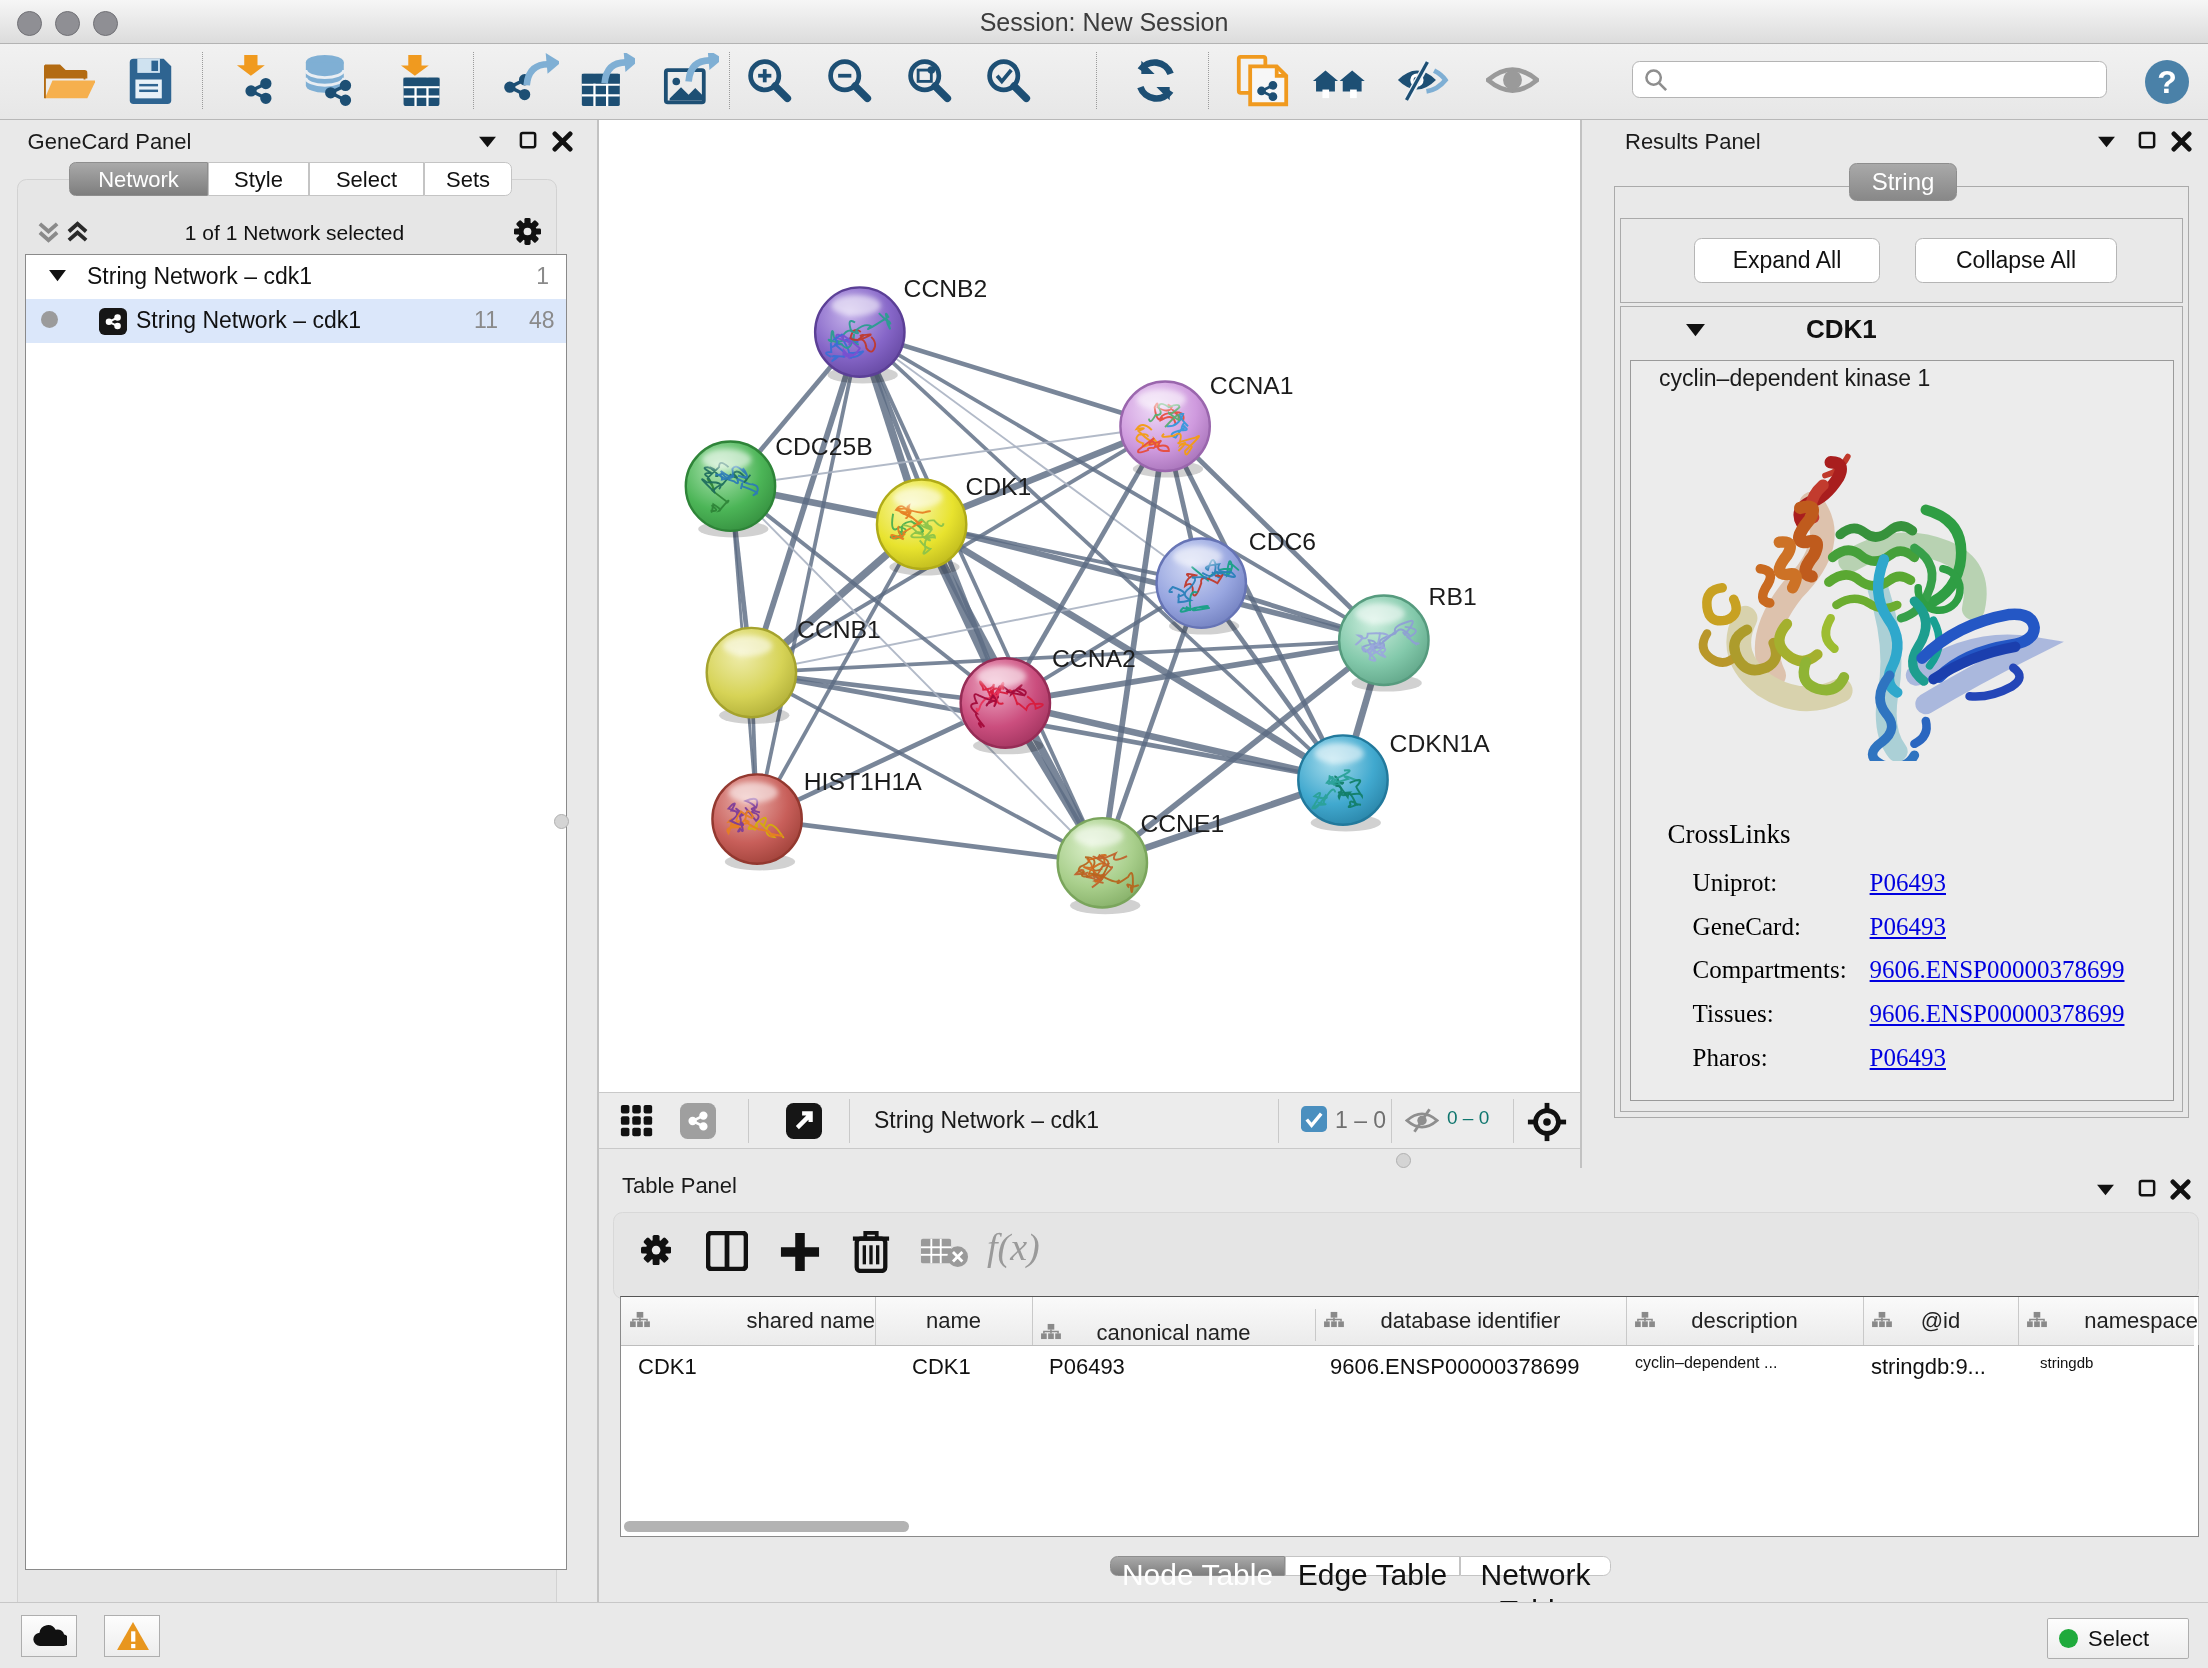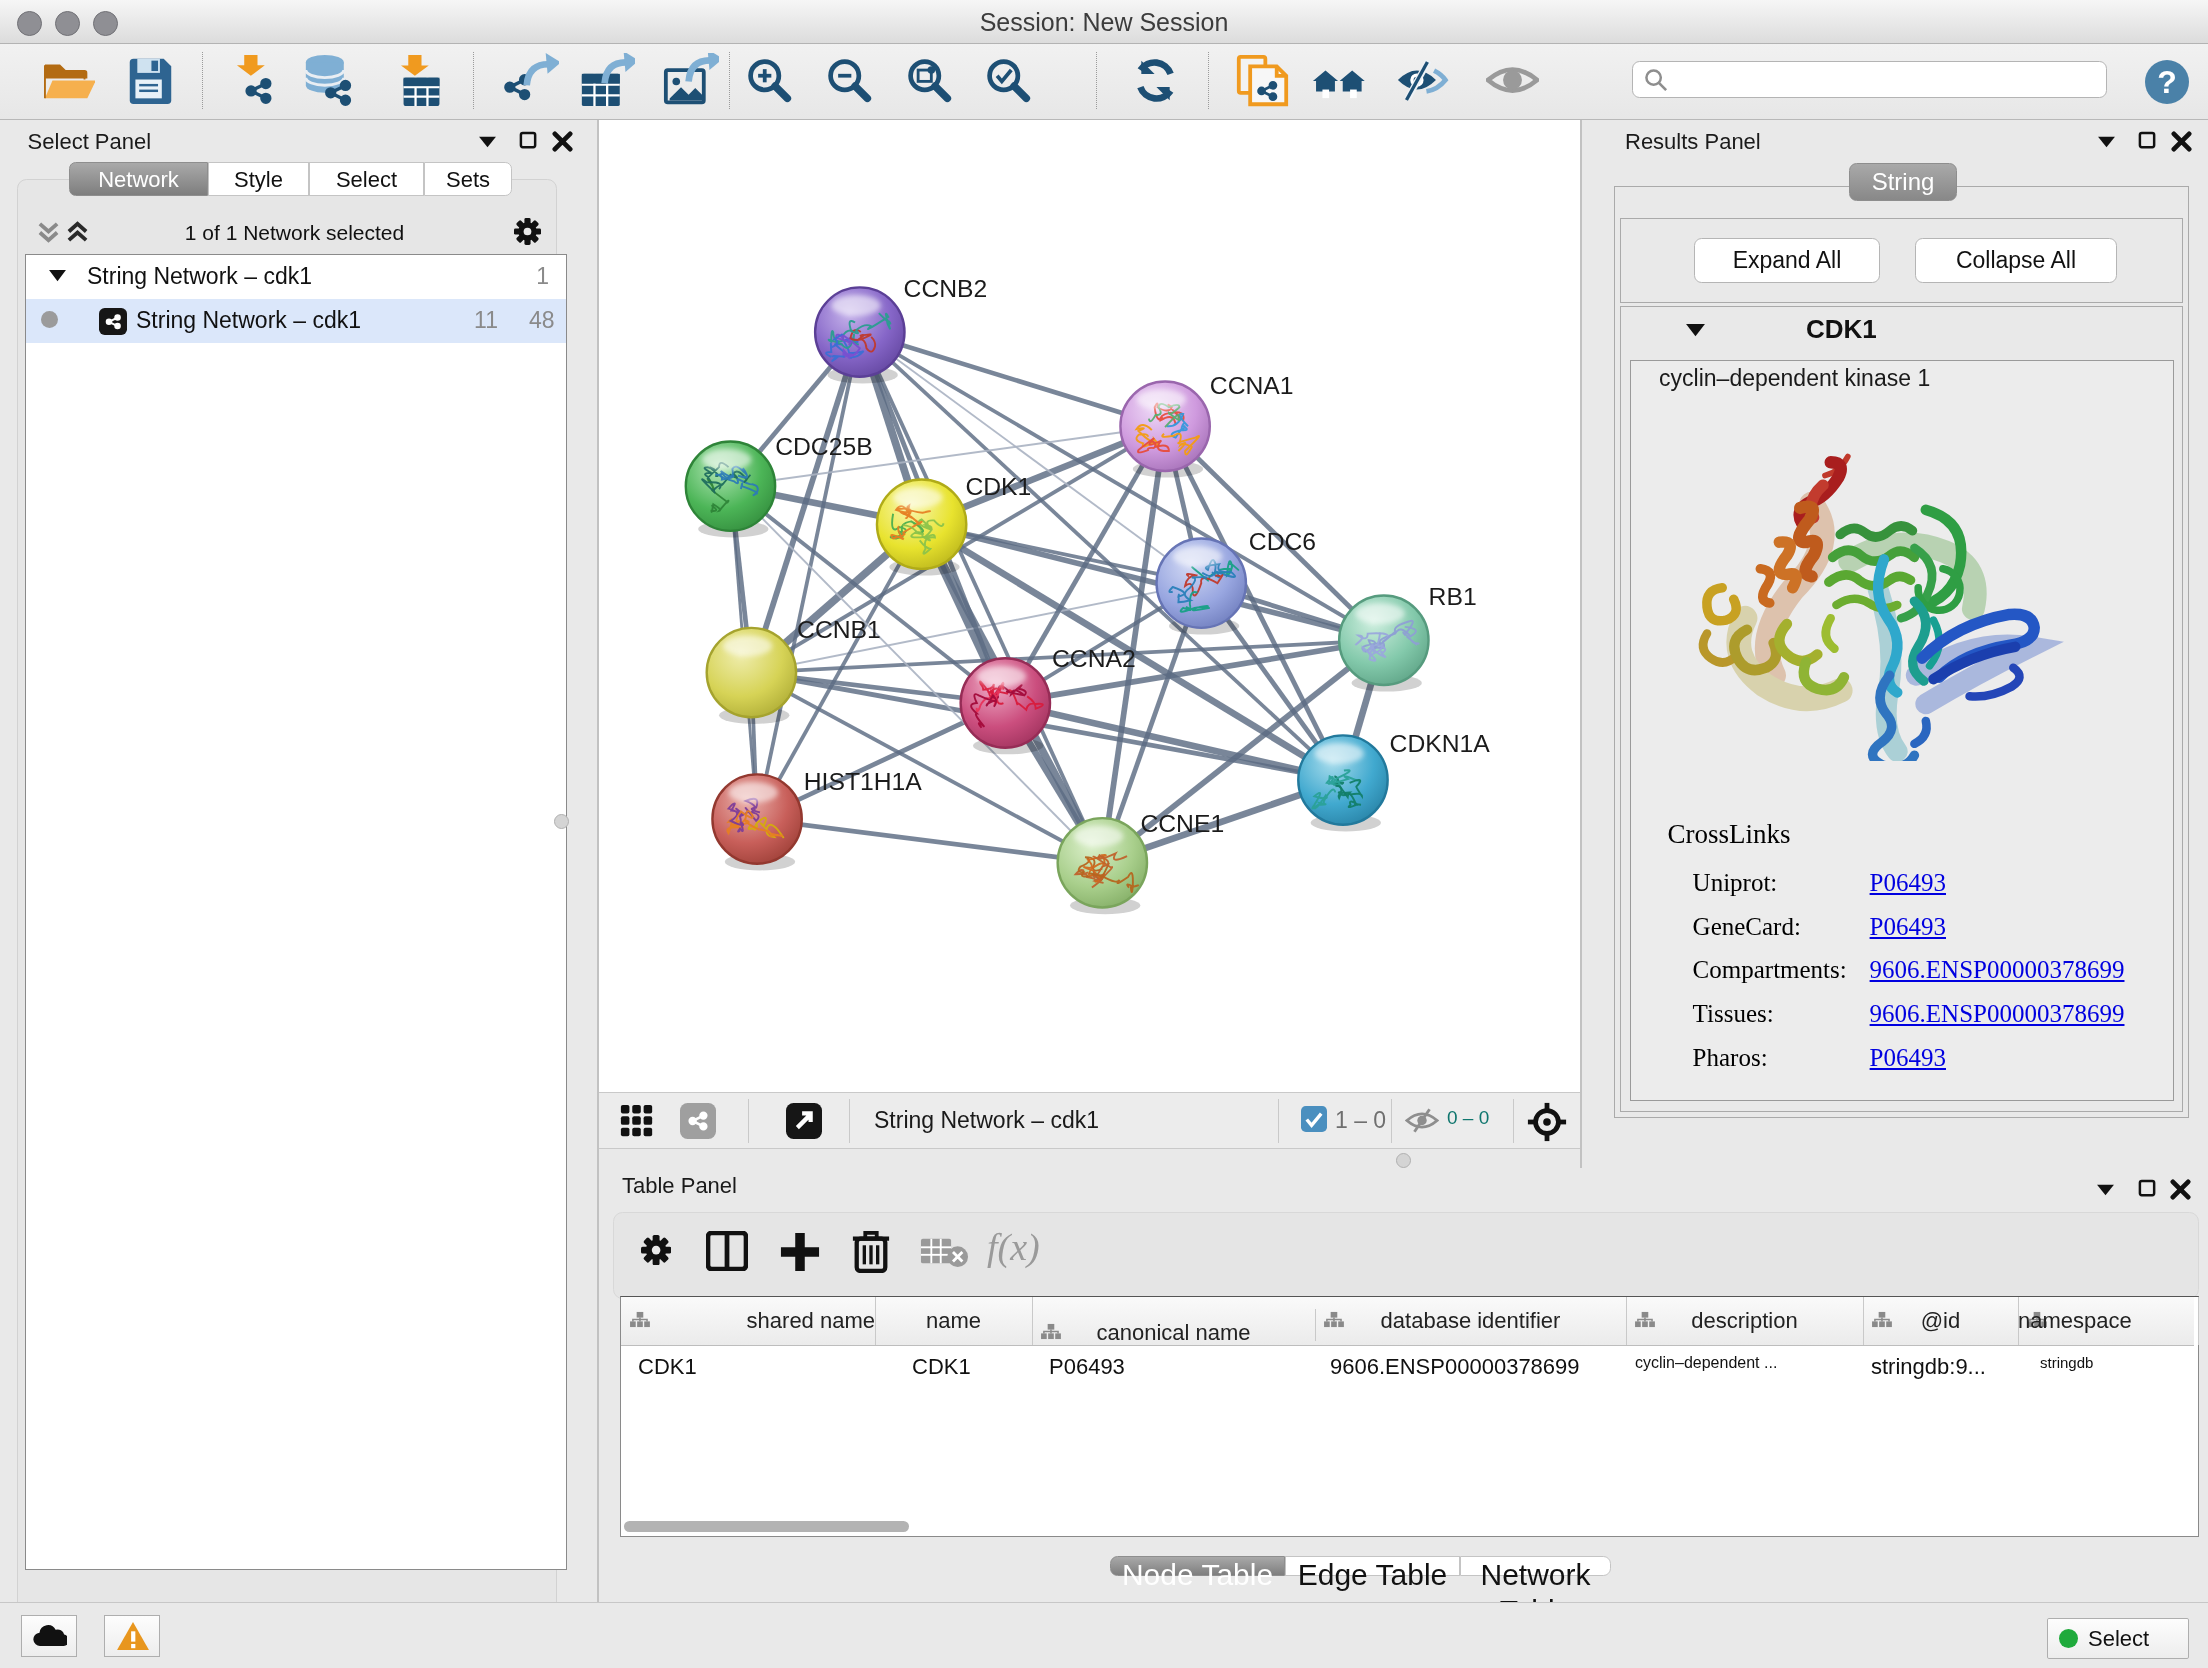--- a/index.html
+++ b/index.html
@@ -156,21 +156,21 @@
         <line x1="15.5" y1="15.5" x2="23" y2="23" stroke="#8e8e8e" stroke-width="2.8"></line>
       </svg></div>
     <div style="position:absolute;left:2145px;top:16px;width:44px;height:44px;border-radius:50%;background:#4a81a8;color:#fff;font-size:32px;font-weight:bold;text-align:center;line-height:44px">?</div>
     <div style="position:absolute;left:202px;top:7.6px;height:57px;border-left:1.9px dotted #9a9a9a"></div>
     <div style="position:absolute;left:473px;top:7.6px;height:57px;border-left:1.9px dotted #9a9a9a"></div>
     <div style="position:absolute;left:729px;top:7.6px;height:57px;border-left:1.9px dotted #9a9a9a"></div>
     <div style="position:absolute;left:1096px;top:7.6px;height:57px;border-left:1.9px dotted #9a9a9a"></div>
     <div style="position:absolute;left:1208px;top:7.6px;height:57px;border-left:1.9px dotted #9a9a9a"></div>
   </div>
 <div class="abs" style="left:0;top:120px;width:597px;height:1482px;background:#e9e9e9">
-    <div class="abs" style="left:27.6px;top:8.6px;font-size:22px;color:#1a1a1a">Select Panel</div>
+    <div class="abs" style="left:27.6px;top:8.6px;font-size:22px;color:#1a1a1a">GeneCard Panel</div>
     <div style="position:absolute;left:477px;top:14.3px"><svg width="21" height="15" viewBox="0 0 22 16" style="">
         <path d="M2,3 h18 l-9,11 z" fill="#111"></path>
       </svg></div>
     <div style="position:absolute;left:519px;top:11.4px"><svg width="19" height="19" viewBox="0 0 20 20" style="">
         <rect x="2" y="2" width="15" height="15" rx="2" fill="none" stroke="#111" stroke-width="2.6"></rect>
       </svg></div>
     <div style="position:absolute;left:552px;top:10.5px"><svg width="21" height="21" viewBox="0 0 22 22" style="">
         <path d="M3,3 L19,19 M19,3 L3,19" stroke="#111" stroke-width="5" stroke-linecap="round"></path>
       </svg></div>
     <div class="seg" style="left:69px;top:42px;height:34px;font-size:22px;z-index:3">
@@ -727,21 +727,21 @@
               <g fill="#8a8a8a">
                 <rect x="8" y="1" width="7" height="6"></rect>
                 <rect x="1" y="11" width="6" height="6"></rect>
                 <rect x="8.5" y="11" width="6" height="6"></rect>
                 <rect x="16" y="11" width="6" height="6"></rect>
               </g>
               <g stroke="#8a8a8a" stroke-width="1.6" fill="none">
                 <path d="M11.5,7 v2 M4,11 v-2 h15 v2 M11.5,9 v2"></path>
               </g>
             </svg></span>
-          <div style="position:absolute;left:0;top:10.5px;width:180px;text-align:left;font-size:22px;color:#222">namespace</div>
+          <div style="position:absolute;left:0;top:10.5px;width:180px;text-align:right;font-size:22px;color:#222">namespace</div>
         </div>
       </div>
       <div class="abs" style="left:0;top:48px;width:1573px;height:45px">
         <span style="position:absolute;left:17px;top:8.6px;font-size:22px;color:#111">CDK1</span>
         <span style="position:absolute;left:291px;top:8.6px;font-size:22px;color:#111">CDK1</span>
         <span style="position:absolute;left:428px;top:8.6px;font-size:22px;color:#111">P06493</span>
         <span style="position:absolute;left:709px;top:8.6px;font-size:22px;color:#111">9606.ENSP00000378699</span>
         <span style="position:absolute;left:1014px;top:8.6px;font-size:16px;color:#111">cyclin–dependent ...</span>
         <span style="position:absolute;left:1250px;top:8.6px;font-size:22px;color:#111">stringdb:9...</span>
         <span style="position:absolute;left:1419px;top:8.6px;font-size:15px;color:#111">stringdb</span>

